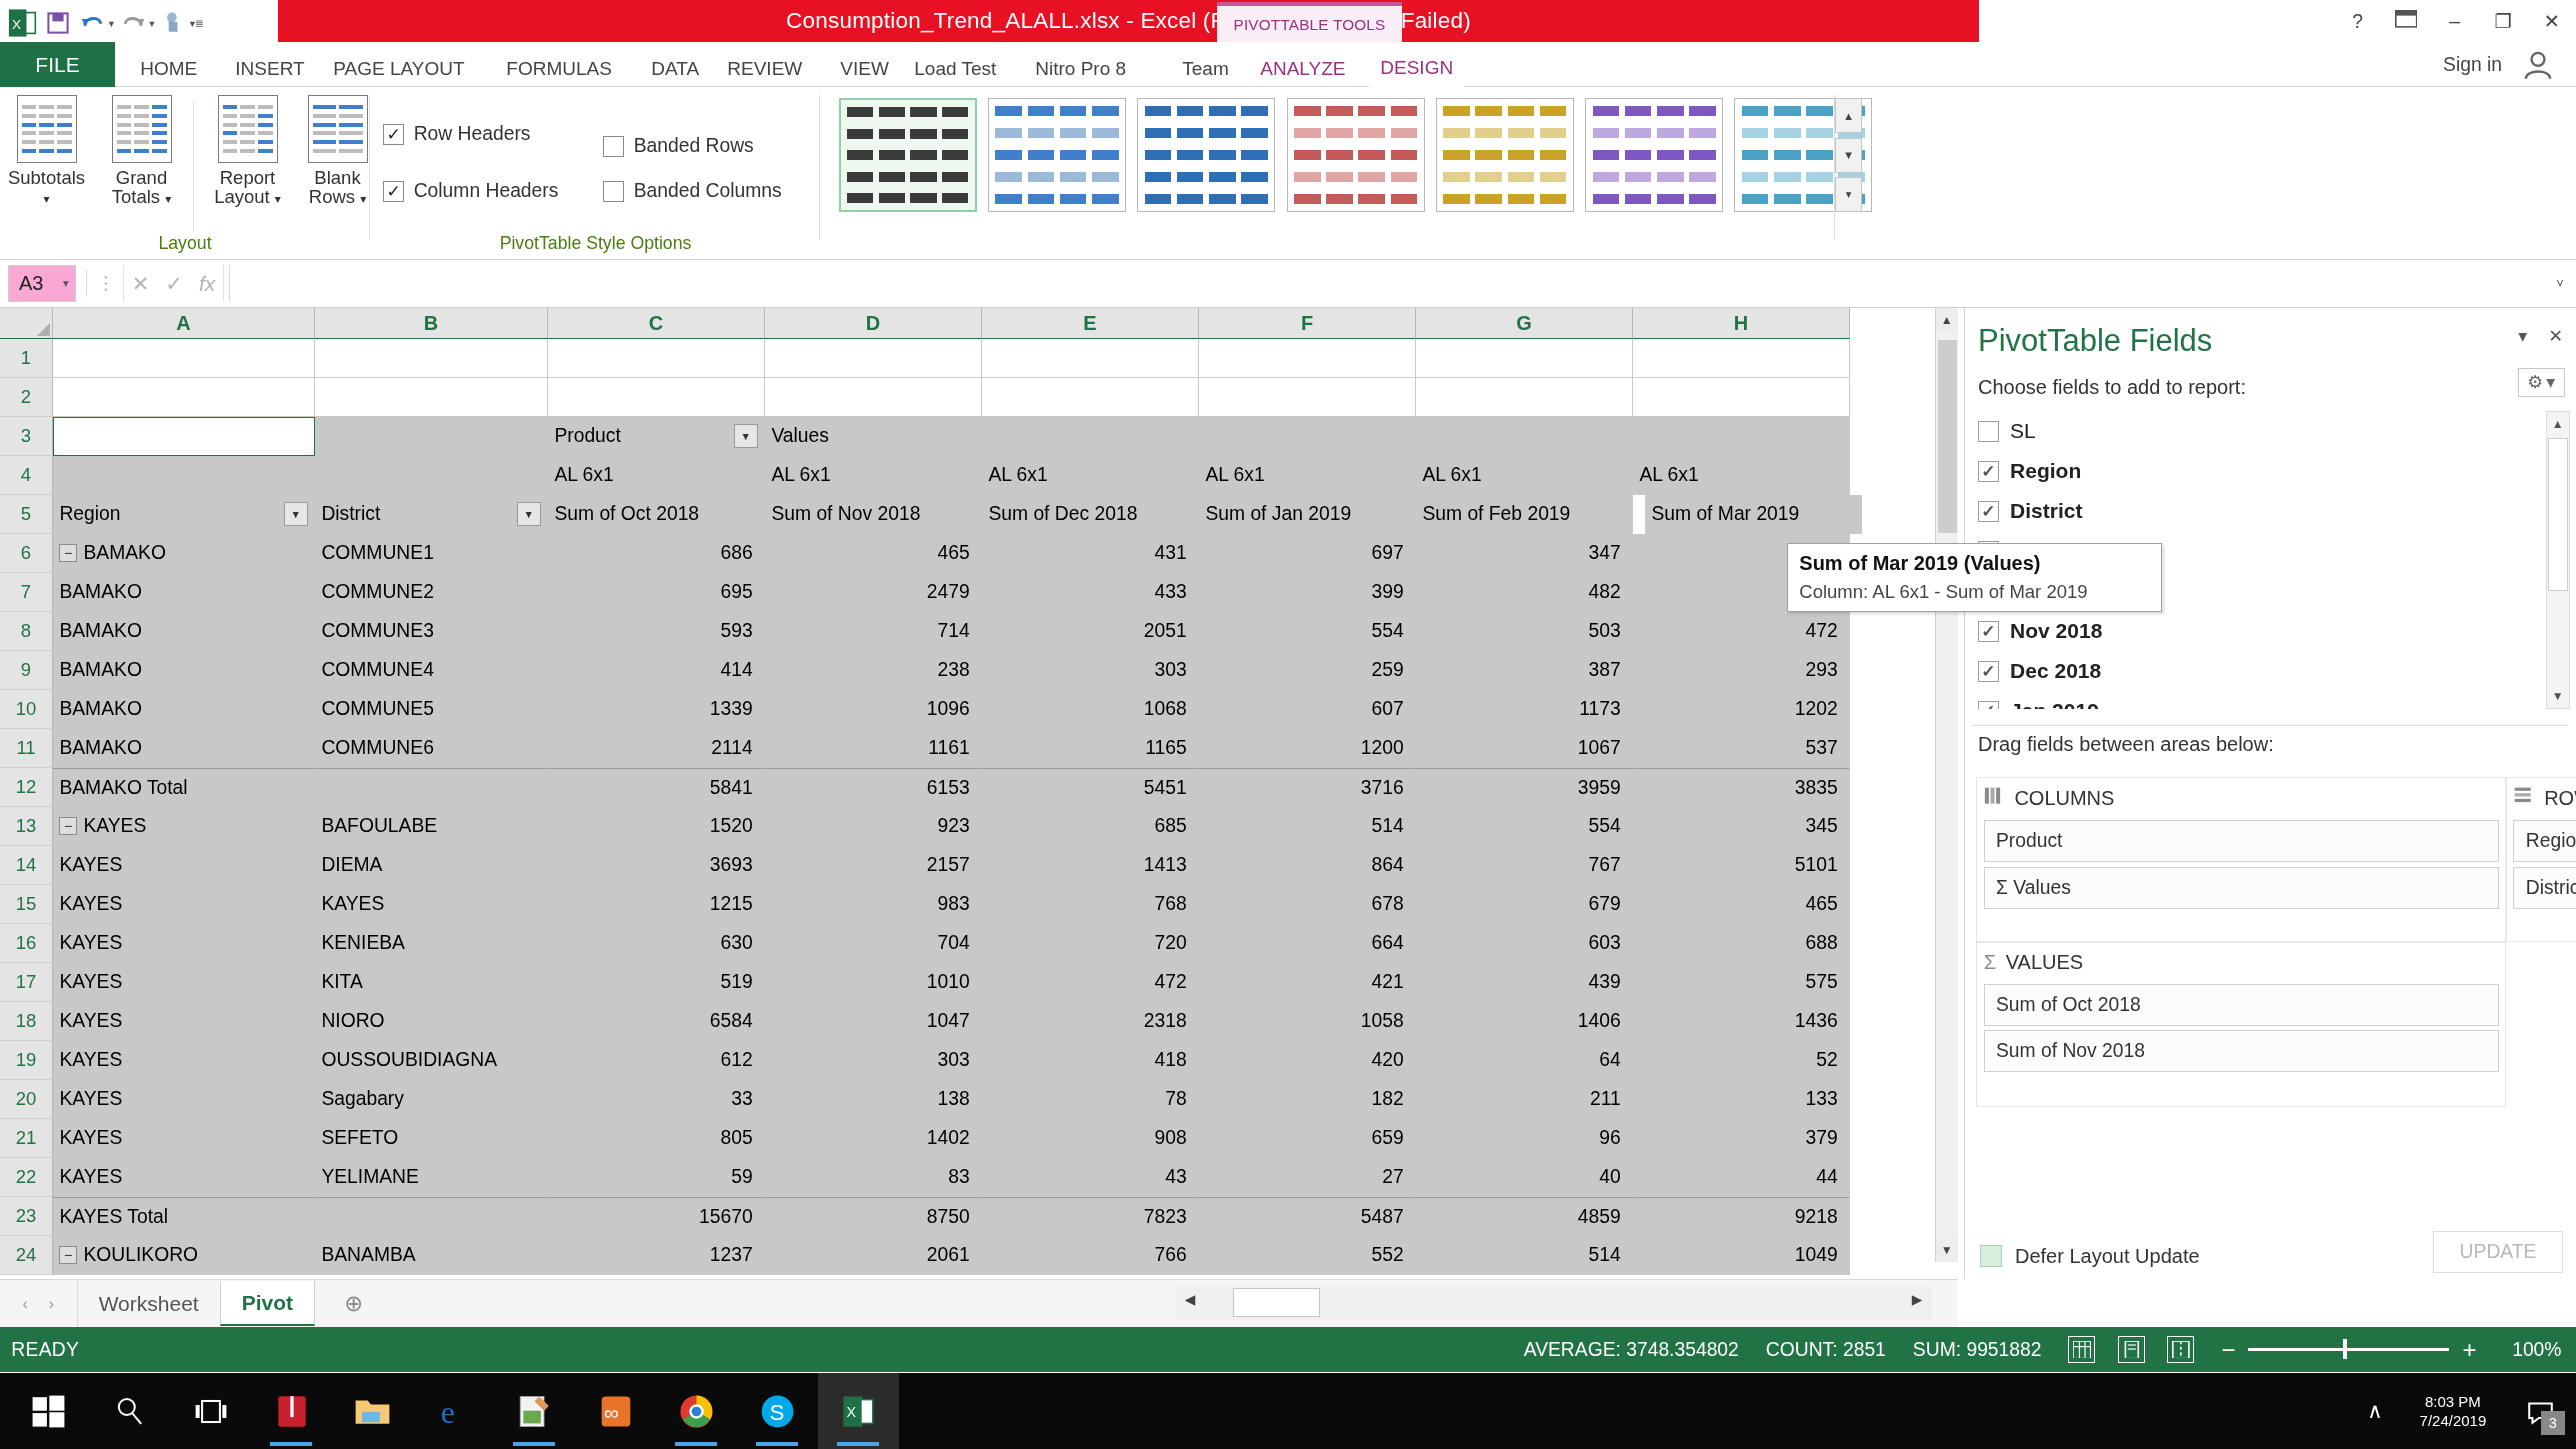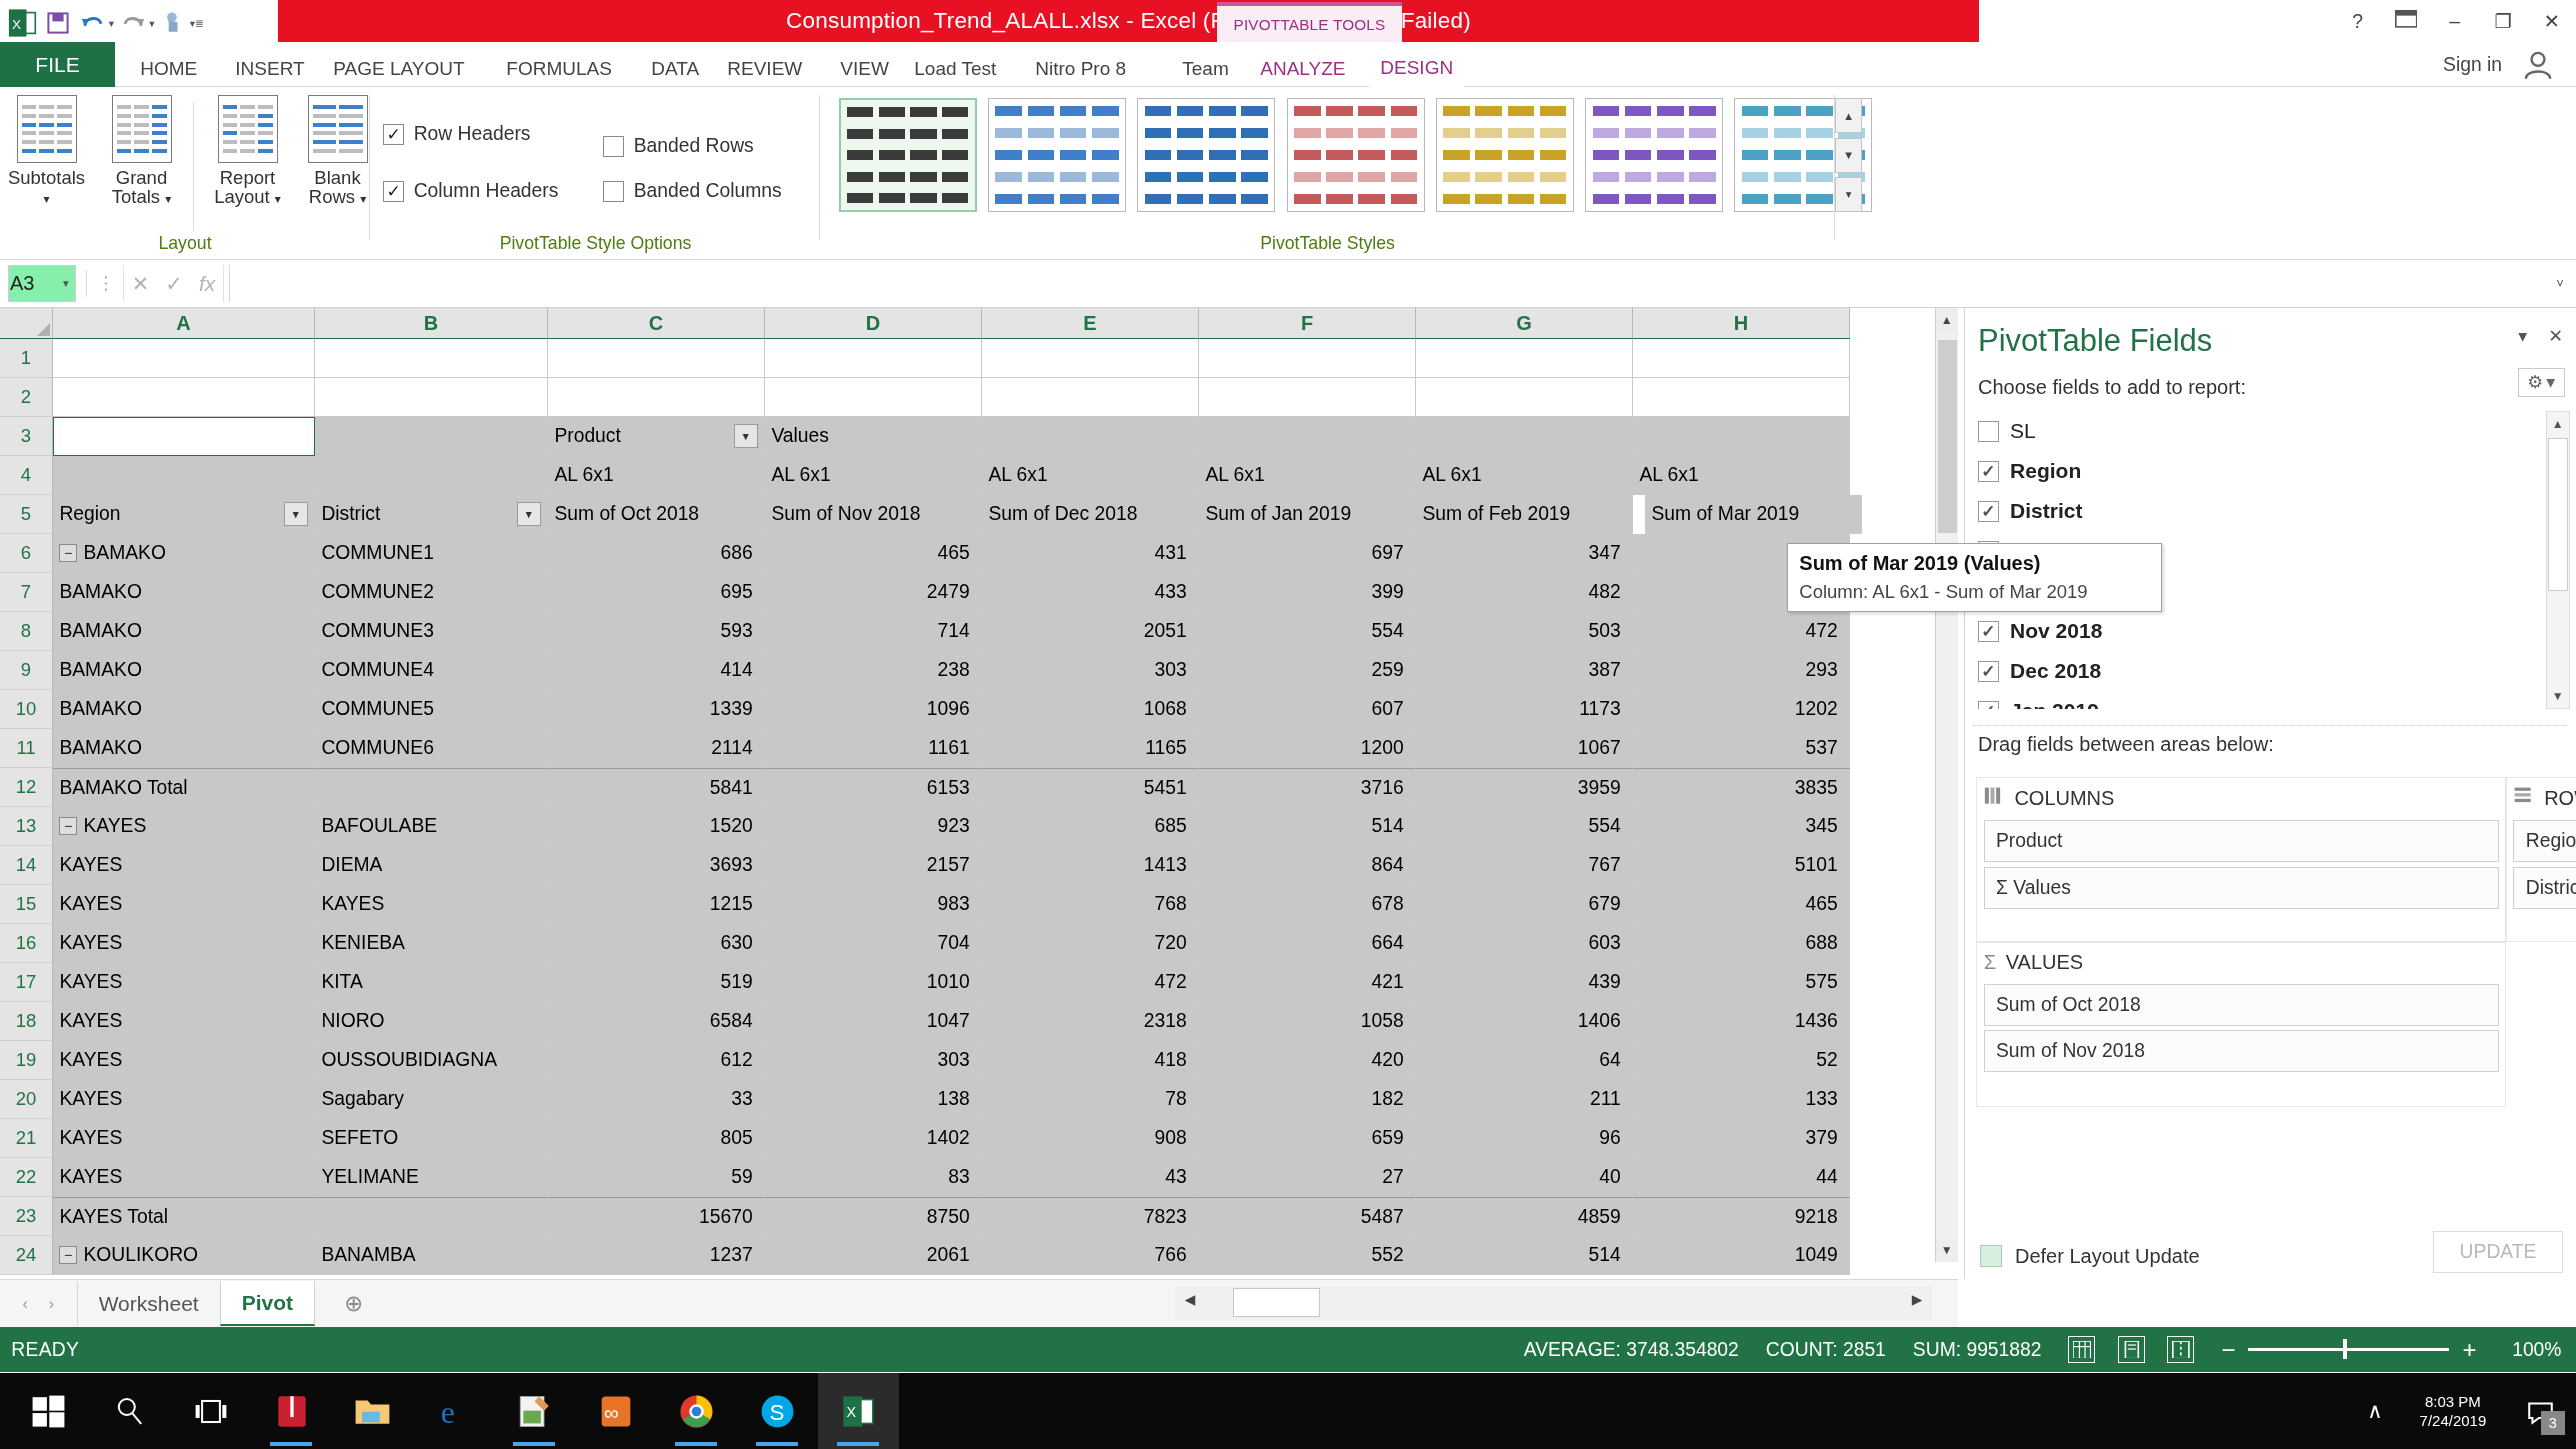--- a/index.html
+++ b/index.html
@@ -64,22 +64,22 @@
   .st-row { display:flex; gap:5.6px; }
   .st-row div { flex:1; height:9.7px; }
   .scrollcol { position:absolute; top:11.3px; width:27px; height:114px;
       display:flex; flex-direction:column; justify-content:space-between; }
   .scrollcol div { height:35px; border:0.8px solid #c4c4c4; background:#f1f1f1;
       display:flex; align-items:center; justify-content:center; font-size:11.3px; color:#444; }
 
   
   .fbar { position:absolute; left:0; top:260px; width:2576px; height:48px; background:#fff;
       border-bottom:0.8px solid #d0d0d0; display:flex; align-items:center; }
-  .namebox { width:68px; height:37px; margin-left:8px; border:0.8px solid #cfcfcf; background:#86efac;
-      display:flex; align-items:center; padding-left:1px; font-size:20px; color:#222; }
+  .namebox { width:68px; height:37px; margin-left:8px; border:0.8px solid #cfcfcf; background:#f9a8d4;
+      display:flex; align-items:center; padding-left:10px; font-size:20px; color:#222; }
   .nb-caret { margin-left:auto; margin-right:6.4px; font-size:11.3px; color:#555; }
   .fb-sep { width:1.6px; height:27px; background:#d7d7d7; margin:0 9.7px; }
   .fb-btns { display:flex; align-items:center; gap:16px; font-size:21px; color:#b4b4b4; padding:0 8px;
       height:37px; border:0.8px solid #e2e2e2; border-top:none; border-bottom:none; }
   .fb-input { flex:1; height:37px; border-left:0.8px solid #d8d8d8; margin-left:4.8px; }
   .fb-caret { width:32px; font-size:13px; color:#555; text-align:center; }
 
   
   .gridwrap { position:absolute; left:0; top:308px; width:1958px; height:971px; background:#fff;
       overflow:hidden; }
@@ -668,21 +668,20 @@
               <div style="background:#4aa3c7"></div>
               <div style="background:#4aa3c7"></div>
             </span>
         </div>
       </div>
       <div class="scrollcol" style="left:1014px">
         <div>▲</div>
         <div>▼</div>
         <div>▾</div>
       </div>
-      <div class="grp-label">PivotTable Styles</div>
       <div class="grp-sep" style="left:1013px; top:8px; height:145px;"></div>
     </div>
   </div>
 
   <div class="fbar">
     <div class="namebox">
       <span>A3</span>
       <span class="nb-caret">▾</span>
     </div>
     <span class="fb-sep"></span>

